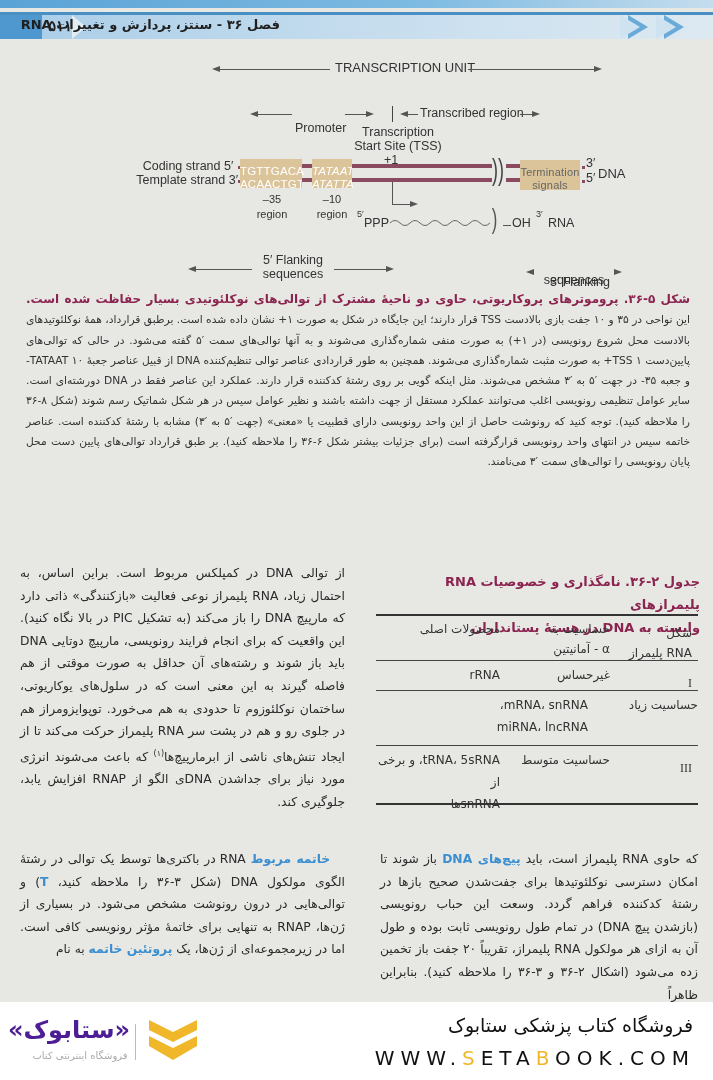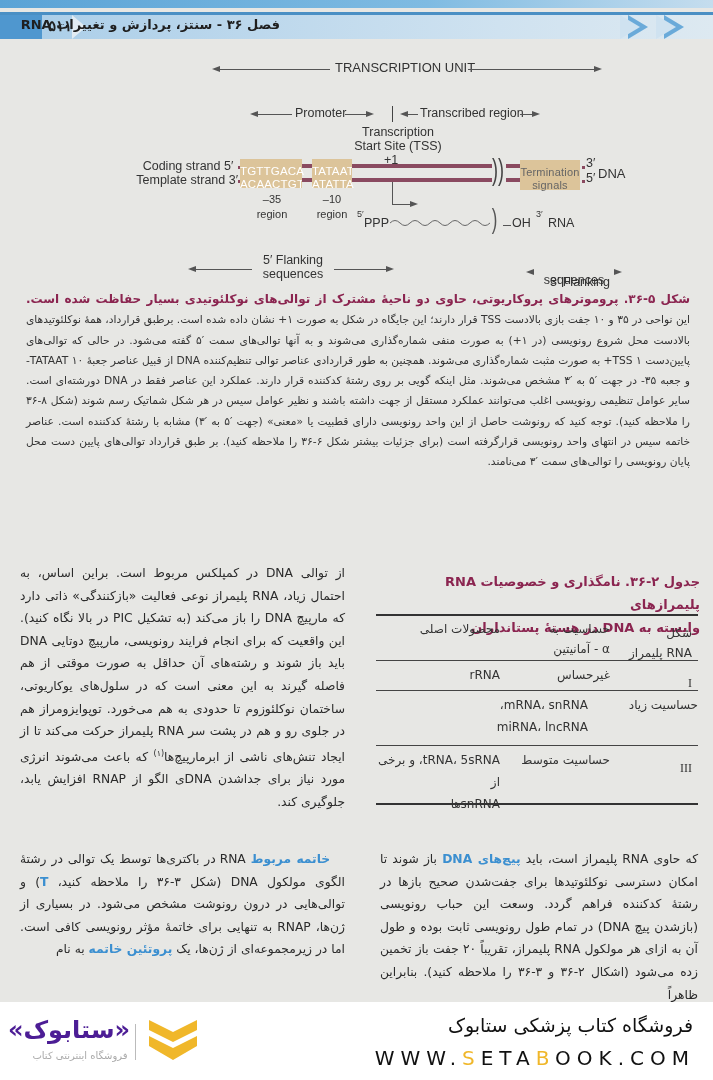--- a/index.html
+++ b/index.html
@@ -161,21 +161,21 @@
   <div class="diagram">
 
     <div class="arrow-l" style="left:212px; top:16px;"></div>
     <div class="hline" style="left:218px; top:19px; width:112px;"></div>
     <div class="dlabel" style="left:335px; top:11px; font-size:13px;">TRANSCRIPTION UNIT</div>
     <div class="hline" style="left:468px; top:19px; width:128px;"></div>
     <div class="arrow-r" style="left:594px; top:16px;"></div>
 
     <div class="arrow-l" style="left:250px; top:61px;"></div>
     <div class="hline" style="left:256px; top:64px; width:36px;"></div>
-    <div class="dlabel" style="left:295px; top:57px;">Promoter</div>
+    <div class="dlabel" style="left:295px; top:72px;">Promoter</div>
     <div class="hline" style="left:345px; top:64px; width:22px;"></div>
     <div class="arrow-r" style="left:366px; top:61px;"></div>
     <div style="position:absolute; left:392px; top:56px; width:1px; height:16px; background:#444;"></div>
     <div class="arrow-l" style="left:400px; top:61px;"></div>
     <div class="hline" style="left:406px; top:64px; width:12px;"></div>
     <div class="dlabel" style="left:420px; top:57px;">Transcribed region</div>
     <div class="hline" style="left:520px; top:64px; width:12px;"></div>
     <div class="arrow-r" style="left:532px; top:61px;"></div>
 
     <div class="dlabel" style="left:358px; top:76px; width:80px; text-align:center;">Transcription</div>
@@ -186,21 +186,21 @@
     <div class="dlabel" style="left:124px; top:124px; width:114px; text-align:right;">Template strand 3′</div>
     <div class="tick" style="left:238px; top:116px;"></div>
     <div class="tick" style="left:238px; top:130px;"></div>
 
     <div class="seqbox" style="left:240px; top:109px; width:62px; height:29px;">
       <div>TGTTGACA</div>
       <div>ACAACTGT</div>
     </div>
     <div class="strand" style="left:302px; top:114px; width:10px;"></div>
     <div class="strand" style="left:302px; top:128px; width:10px;"></div>
-    <div class="seqbox" style="left:312px; top:109px; width:40px; height:29px;">
+    <div class="seqbox" style="left:312px; top:109px; width:40px; height:29px;font-style:italic;">
       <div>TATAAT</div>
       <div>ATATTA</div>
     </div>
     <div class="strand" style="left:352px; top:114px; width:140px;"></div>
     <div class="strand" style="left:352px; top:128px; width:140px;"></div>
     <div class="dlabel" style="left:490px; top:103px; font-size:30px; color:#444; transform:scaleX(0.6);">)</div>
     <div class="dlabel" style="left:496px; top:103px; font-size:30px; color:#444; transform:scaleX(0.6);">)</div>
     <div class="strand" style="left:506px; top:114px; width:14px;"></div>
     <div class="strand" style="left:506px; top:128px; width:14px;"></div>
     <div class="seqbox" style="left:520px; top:110px; width:60px; height:30px; color:#666; font-size:11px;">

